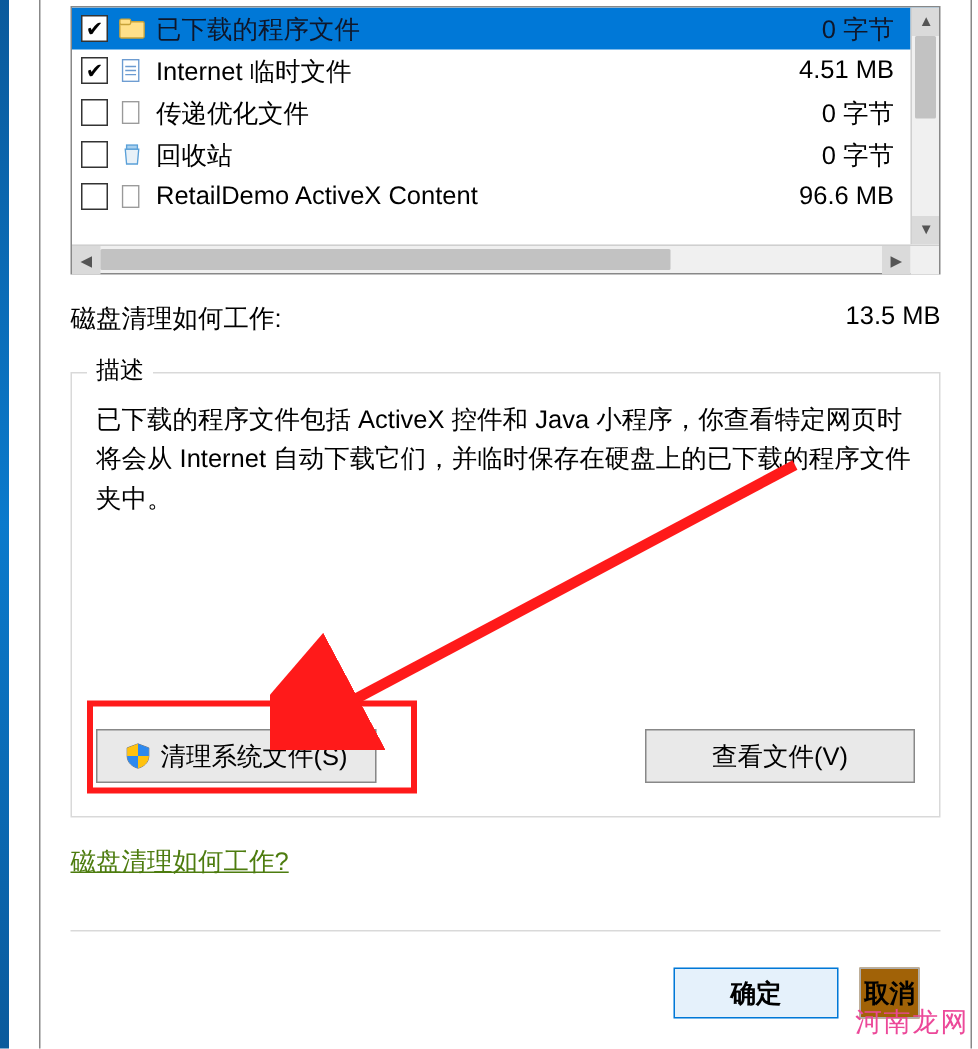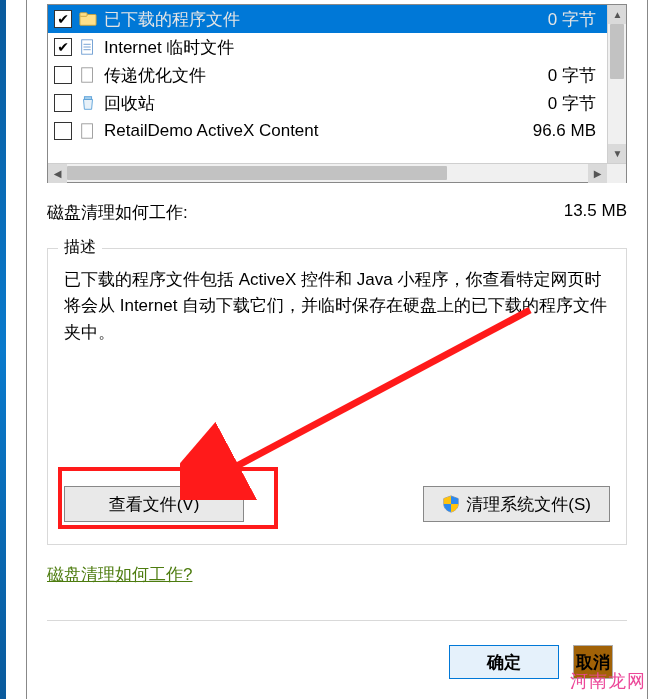--- a/index.html
+++ b/index.html
@@ -40,21 +40,21 @@
     overflow: hidden;
     position: relative;
   }
   .list-row {
     display: flex;
     align-items: center;
     height: 28px;
     padding: 0 6px 0 6px;
     font-size: 17px;
   }
-  .list-row.selected { background: #0078d7; color: #e5e5e5; }
+  .list-row.selected { background: #0078d7; color: #0f172a; }
   .cb {
     width: 18px; height: 18px;
     border: 1px solid #333;
     background: #fff;
     margin-right: 6px;
     flex: 0 0 18px;
     display: flex; align-items: center; justify-content: center;
     font-size: 14px; line-height: 1; color: #000;
   }
   .cb.checked::after { content: "✔"; }
@@ -189,20 +189,21 @@
         <span class="cb checked"></span>
         <span class="icon">
           <svg viewBox="0 0 20 20" width="18" height="18">
               <rect x="3" y="2" width="12" height="16" fill="#fff" stroke="#6b9bd1"></rect>
               <line x1="5" y1="7" x2="13" y2="7" stroke="#6b9bd1"></line>
               <line x1="5" y1="10" x2="13" y2="10" stroke="#6b9bd1"></line>
               <line x1="5" y1="13" x2="13" y2="13" stroke="#6b9bd1"></line>
             </svg>
         </span>
         <span class="row-label">Internet 临时文件</span>
+        <span class="row-size">4.51 MB</span>
       </div>
 
       <div class="list-row">
         <span class="cb"></span>
         <span class="icon">
           <svg viewBox="0 0 20 20" width="18" height="18">
               <rect x="3" y="2" width="12" height="16" fill="#fff" stroke="#999"></rect>
             </svg>
         </span>
         <span class="row-label">传递优化文件</span>
@@ -256,34 +257,34 @@
     <span>磁盘清理如何工作:</span>
     <span>13.5 MB</span>
   </div>
 
   
   <div class="desc-group">
     <div class="desc-legend">描述</div>
     <div class="desc-text">已下载的程序文件包括 ActiveX 控件和 Java 小程序，你查看特定网页时将会从 Internet 自动下载它们，并临时保存在硬盘上的已下载的程序文件夹中。</div>
 
     <div class="btn-row">
-      <div class="btn">
-        <span>查看文件(V)</span>
-      </div>
       <div class="btn" style="position:relative;">
         <span class="shield">
           <svg viewBox="0 0 20 20" width="18" height="18">
             <path d="M10 1 L18 4 V10 C18 15 14 18 10 19 C6 18 2 15 2 10 V4 Z" fill="#fff" stroke="#333" stroke-width="0.5"></path>
             <path d="M10 1 L18 4 V10 L10 10 Z" fill="#2d89ef"></path>
             <path d="M2 4 L10 1 V10 L2 10 Z" fill="#ffc20e"></path>
             <path d="M2 10 H10 V19 C6 18 2 15 2 10" fill="#2d89ef"></path>
             <path d="M10 10 H18 C18 15 14 18 10 19 Z" fill="#ffc20e"></path>
           </svg>
         </span>
         <span>清理系统文件(S)</span>
+      </div>
+      <div class="btn">
+        <span>查看文件(V)</span>
       </div>
     </div>
   </div>
 
   
   <a class="link">磁盘清理如何工作?</a>
 
   <div class="bottom-sep"></div>
 
   

